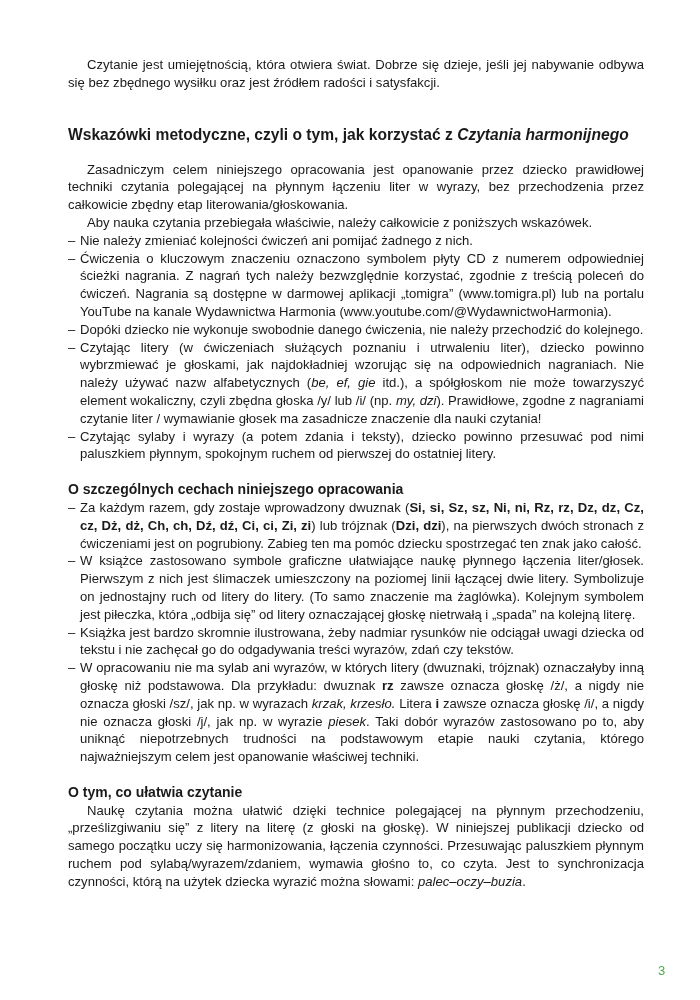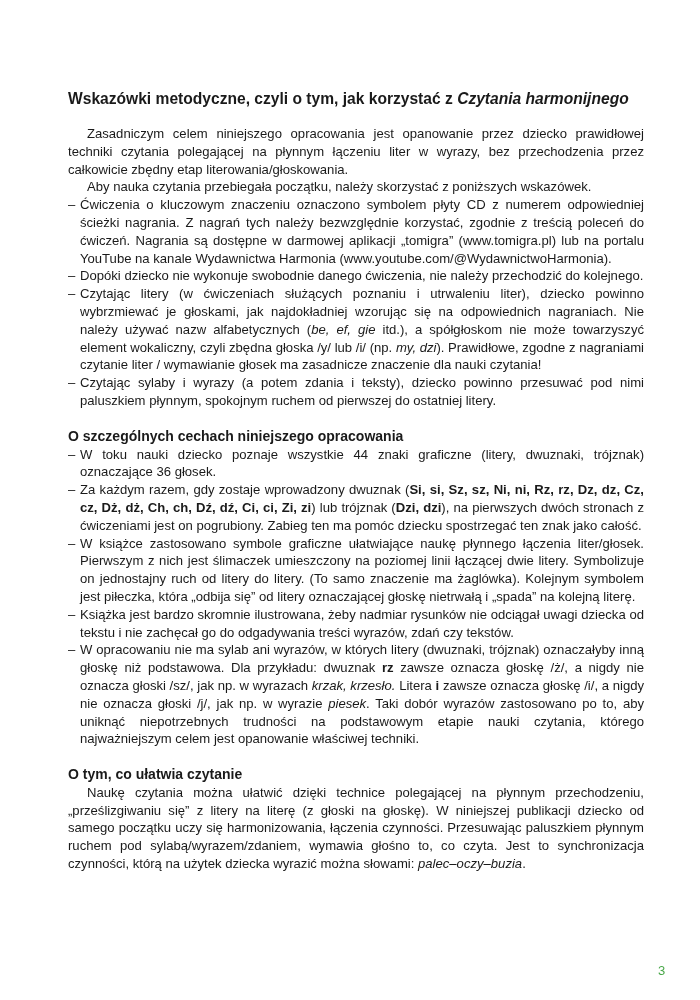--- a/index.html
+++ b/index.html
@@ -17,41 +17,42 @@
   .b { font-weight: bold; }
   .gap1 { height: 33px; }
   .gap2 { height: 16px; }
   .gap3 { height: 18px; }
   .page-number { position: absolute; left: 658px; top: 963px; font-size: 13px; color: #4aa84a; }
 </style>
 </head>
 <body>
 
 <div class="page">
+  <p class="indent">Czytanie jest umiejętnością, która otwiera świat. Dobrze się dzieje, jeśli jej nabywanie odbywa się bez zbędnego wysiłku oraz jest źródłem radości i satysfakcji.</p>
 
   <div class="gap1"></div>
 
   <h2><span>Wskazówki metodyczne, czyli o tym, jak korzystać z </span><span class="i">Czytania harmonijnego</span></h2>
 
   <div class="gap2"></div>
 
   <p class="indent">Zasadniczym celem niniejszego opracowania jest opanowanie przez dziecko prawidłowej techniki czytania polegającej na płynnym łączeniu liter w wyrazy, bez przechodzenia przez całkowicie zbędny etap literowania/głoskowania.</p>
-  <p class="indent">Aby nauka czytania przebiegała początku, należy skorzystać z poniższych wskazówek.</p>
+  <p class="indent">Aby nauka czytania przebiegała właściwie, należy całkowicie z poniższych wskazówek.</p>
   <ul>
+    <li>Nie należy zmieniać kolejności ćwiczeń ani pomijać żadnego z nich.</li>
     <li>Ćwiczenia o kluczowym znaczeniu oznaczono symbolem płyty CD z numerem odpowiedniej ścieżki nagrania. Z nagrań tych należy bezwzględnie korzystać, zgodnie z treścią poleceń do ćwiczeń. Nagrania są dostępne w darmowej aplikacji „tomigra” (www.tomigra.pl) lub na portalu YouTube na kanale Wydawnictwa Harmonia (www.youtube.com/@WydawnictwoHarmonia).</li>
     <li>Dopóki dziecko nie wykonuje swobodnie danego ćwiczenia, nie należy przechodzić do kolejnego.</li>
     <li><span>Czytając litery (w ćwiczeniach służących poznaniu i utrwaleniu liter), dziecko powinno wybrzmiewać je głoskami, jak najdokładniej wzorując się na odpowiednich nagraniach. Nie należy używać nazw alfabetycznych (</span><span class="i">be, ef, gie</span><span> itd.), a spółgłoskom nie może towarzyszyć element wokaliczny, czyli zbędna głoska /y/ lub /i/ (np. </span><span class="i">my, dzi</span><span>). Prawidłowe, zgodne z nagraniami czytanie liter / wymawianie głosek ma zasadnicze znaczenie dla nauki czytania!</span></li>
     <li>Czytając sylaby i wyrazy (a potem zdania i teksty), dziecko powinno przesuwać pod nimi paluszkiem płynnym, spokojnym ruchem od pierwszej do ostatniej litery.</li>
   </ul>
 
   <div class="gap3"></div>
 
   <h3>O szczególnych cechach niniejszego opracowania</h3>
   <ul>
-    <li>W toku nauki dziecko poznaje wszystkie 44 znaki graficzne (litery, dwuznaki, trójznak) oznaczające 36 głosek.</li>
     <li><span>Za każdym razem, gdy zostaje wprowadzony dwuznak (</span><span class="b">Si, si, Sz, sz, Ni, ni, Rz, rz, Dz, dz, Cz, cz, Dż, dż, Ch, ch, Dź, dź, Ci, ci, Zi, zi</span><span>) lub trójznak (</span><span class="b">Dzi, dzi</span><span>), na pierwszych dwóch stronach z ćwiczeniami jest on pogrubiony. Zabieg ten ma pomóc dziecku spostrzegać ten znak jako całość.</span></li>
     <li>W książce zastosowano symbole graficzne ułatwiające naukę płynnego łączenia liter/głosek. Pierwszym z nich jest ślimaczek umieszczony na poziomej linii łączącej dwie litery. Symbolizuje on jednostajny ruch od litery do litery. (To samo znaczenie ma żaglówka). Kolejnym symbolem jest piłeczka, która „odbija się” od litery oznaczającej głoskę nietrwałą i „spada” na kolejną literę.</li>
     <li>Książka jest bardzo skromnie ilustrowana, żeby nadmiar rysunków nie odciągał uwagi dziecka od tekstu i nie zachęcał go do odgadywania treści wyrazów, zdań czy tekstów.</li>
     <li><span>W opracowaniu nie ma sylab ani wyrazów, w których litery (dwuznaki, trójznak) oznaczałyby inną głoskę niż podstawowa. Dla przykładu: dwuznak </span><span class="b">rz</span><span> zawsze oznacza głoskę /ż/, a nigdy nie oznacza głoski /sz/, jak np. w wyrazach </span><span class="i">krzak, krzesło.</span><span> Litera </span><span class="b">i</span><span> zawsze oznacza głoskę /i/, a nigdy nie oznacza głoski /j/, jak np. w wyrazie </span><span class="i">piesek</span><span>. Taki dobór wyrazów zastosowano po to, aby uniknąć niepotrzebnych trudności na podstawowym etapie nauki czytania, którego najważniejszym celem jest opanowanie właściwej techniki.</span></li>
   </ul>
 
   <div class="gap3"></div>
 
   <h3>O tym, co ułatwia czytanie</h3>
   <p class="indent"><span>Naukę czytania można ułatwić dzięki technice polegającej na płynnym przechodzeniu, „prześlizgiwaniu się” z litery na literę (z głoski na głoskę). W niniejszej publikacji dziecko od samego początku uczy się harmonizowania, łączenia czynności. Przesuwając paluszkiem płynnym ruchem pod sylabą/wyrazem/zdaniem, wymawia głośno to, co czyta. Jest to synchronizacja czynności, którą na użytek dziecka wyrazić można słowami: </span><span class="i">palec–oczy–buzia</span><span>.</span></p>

